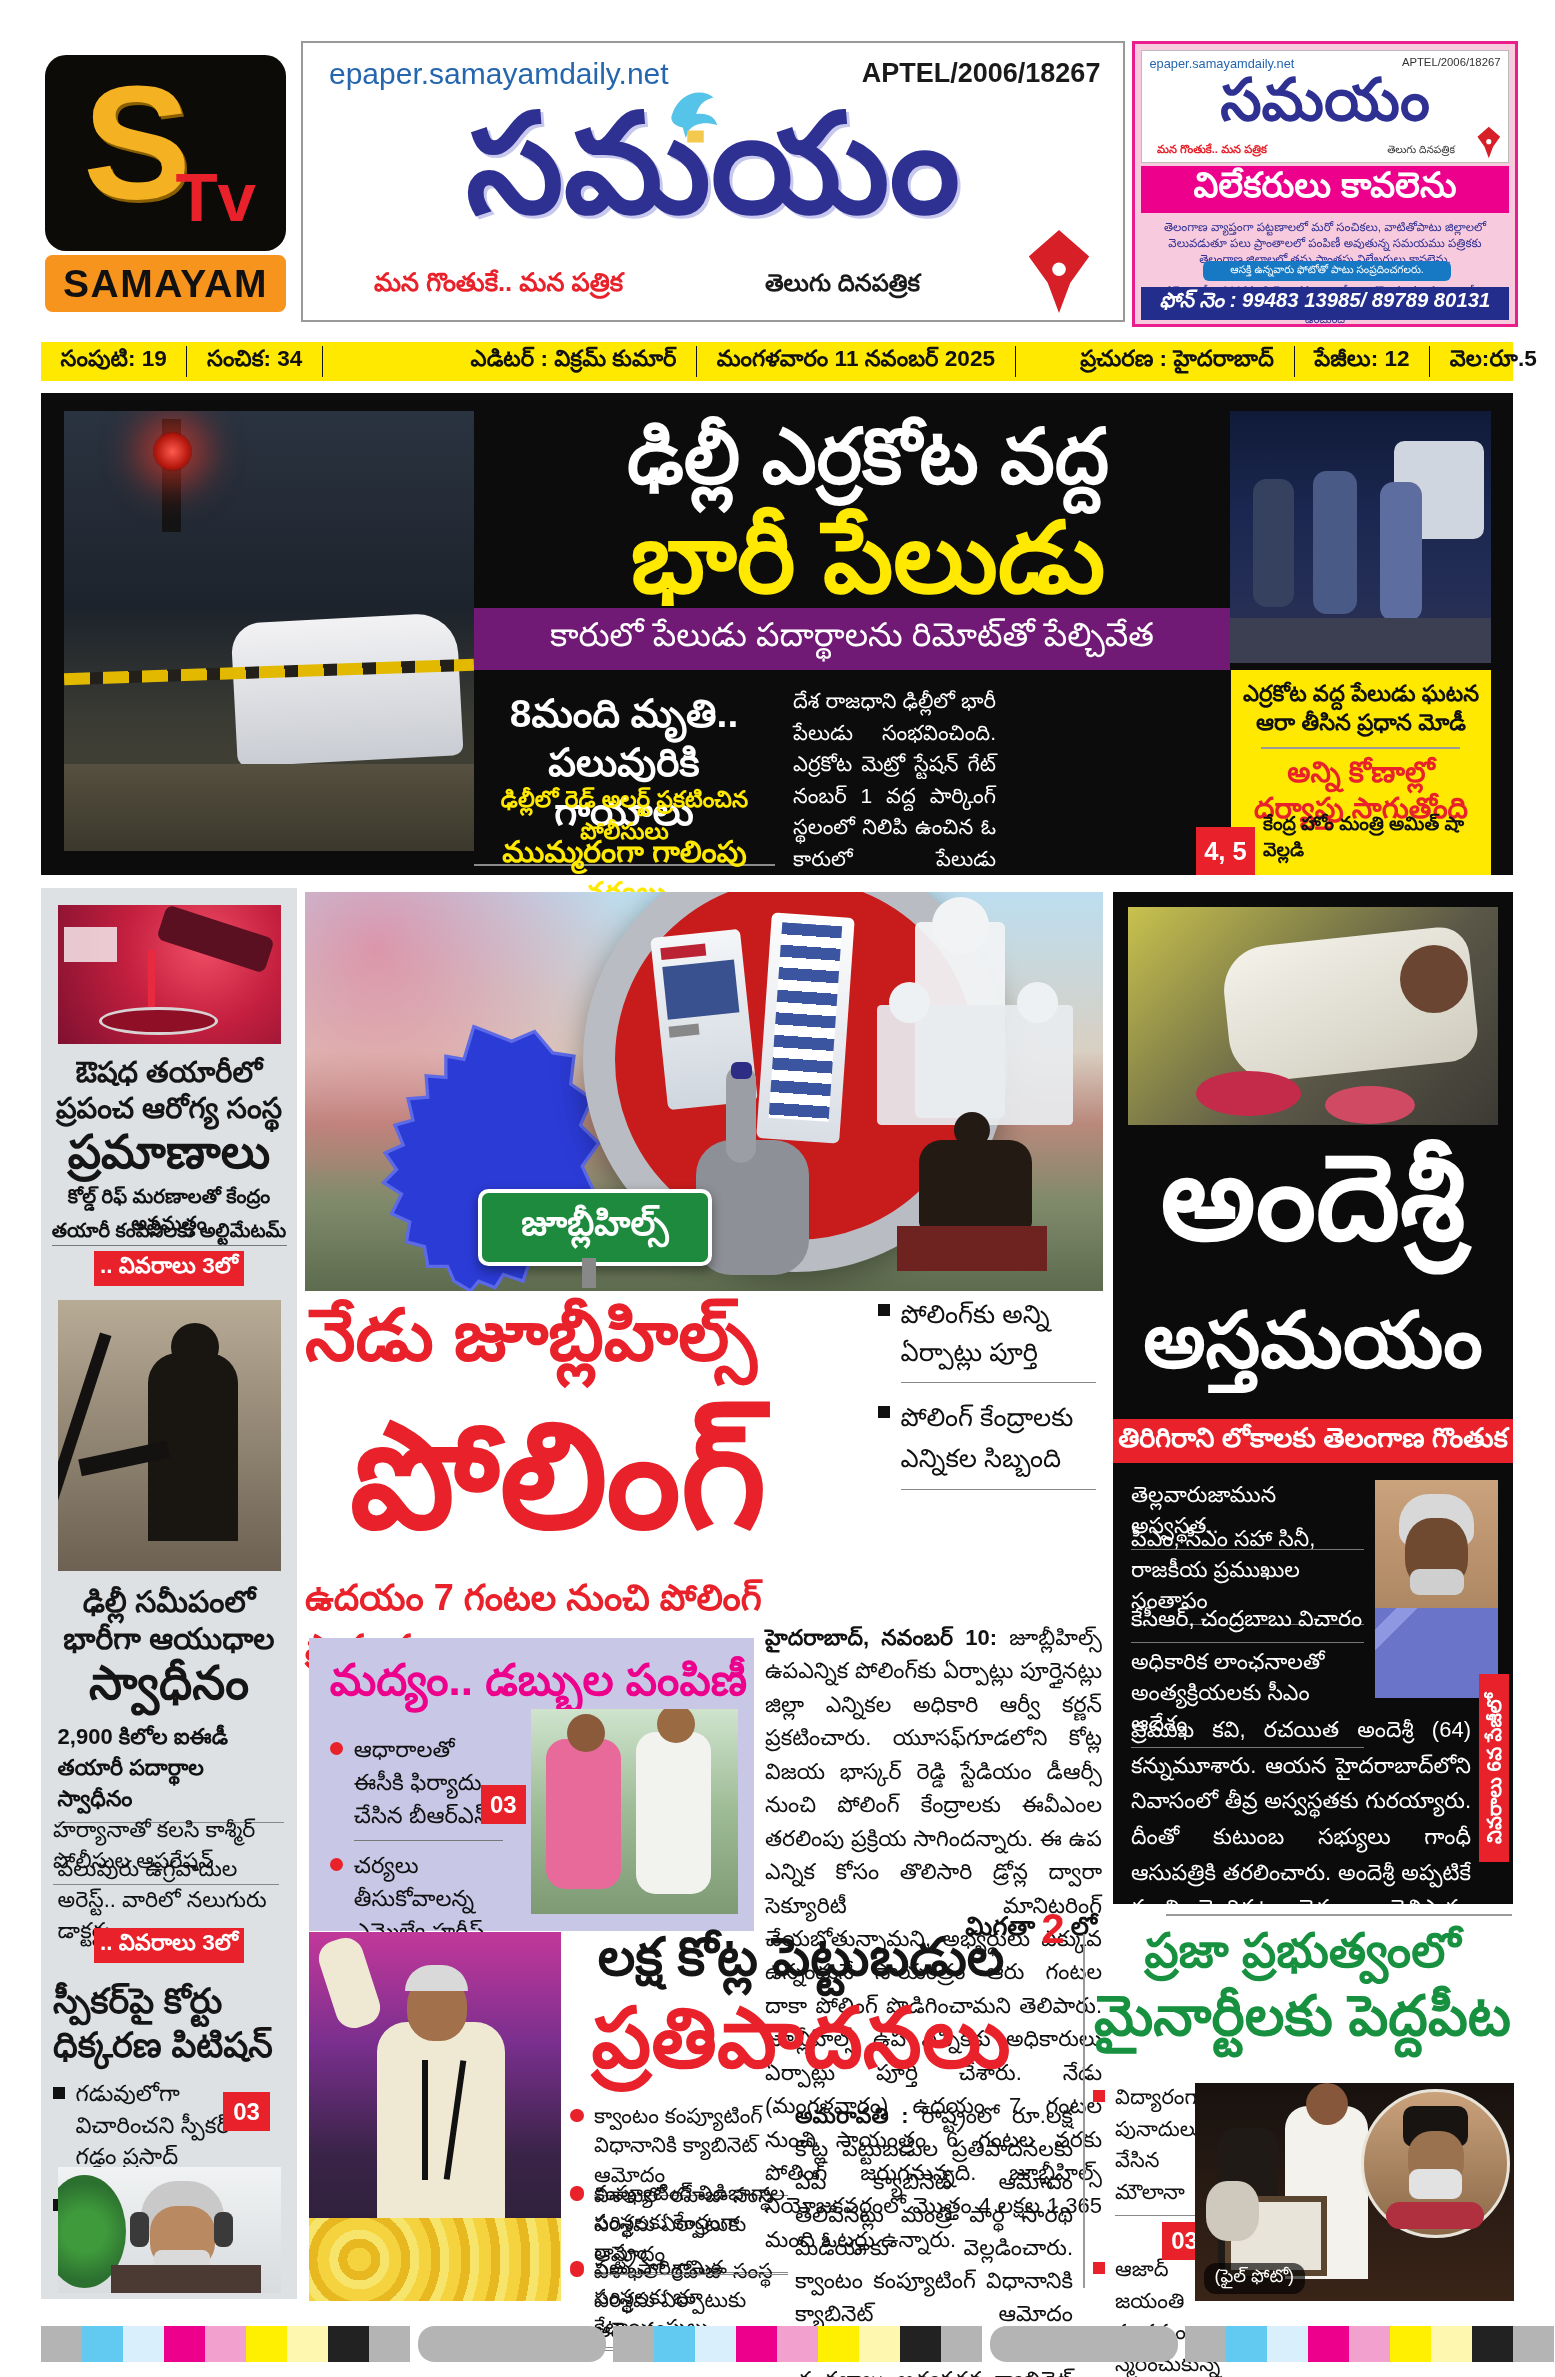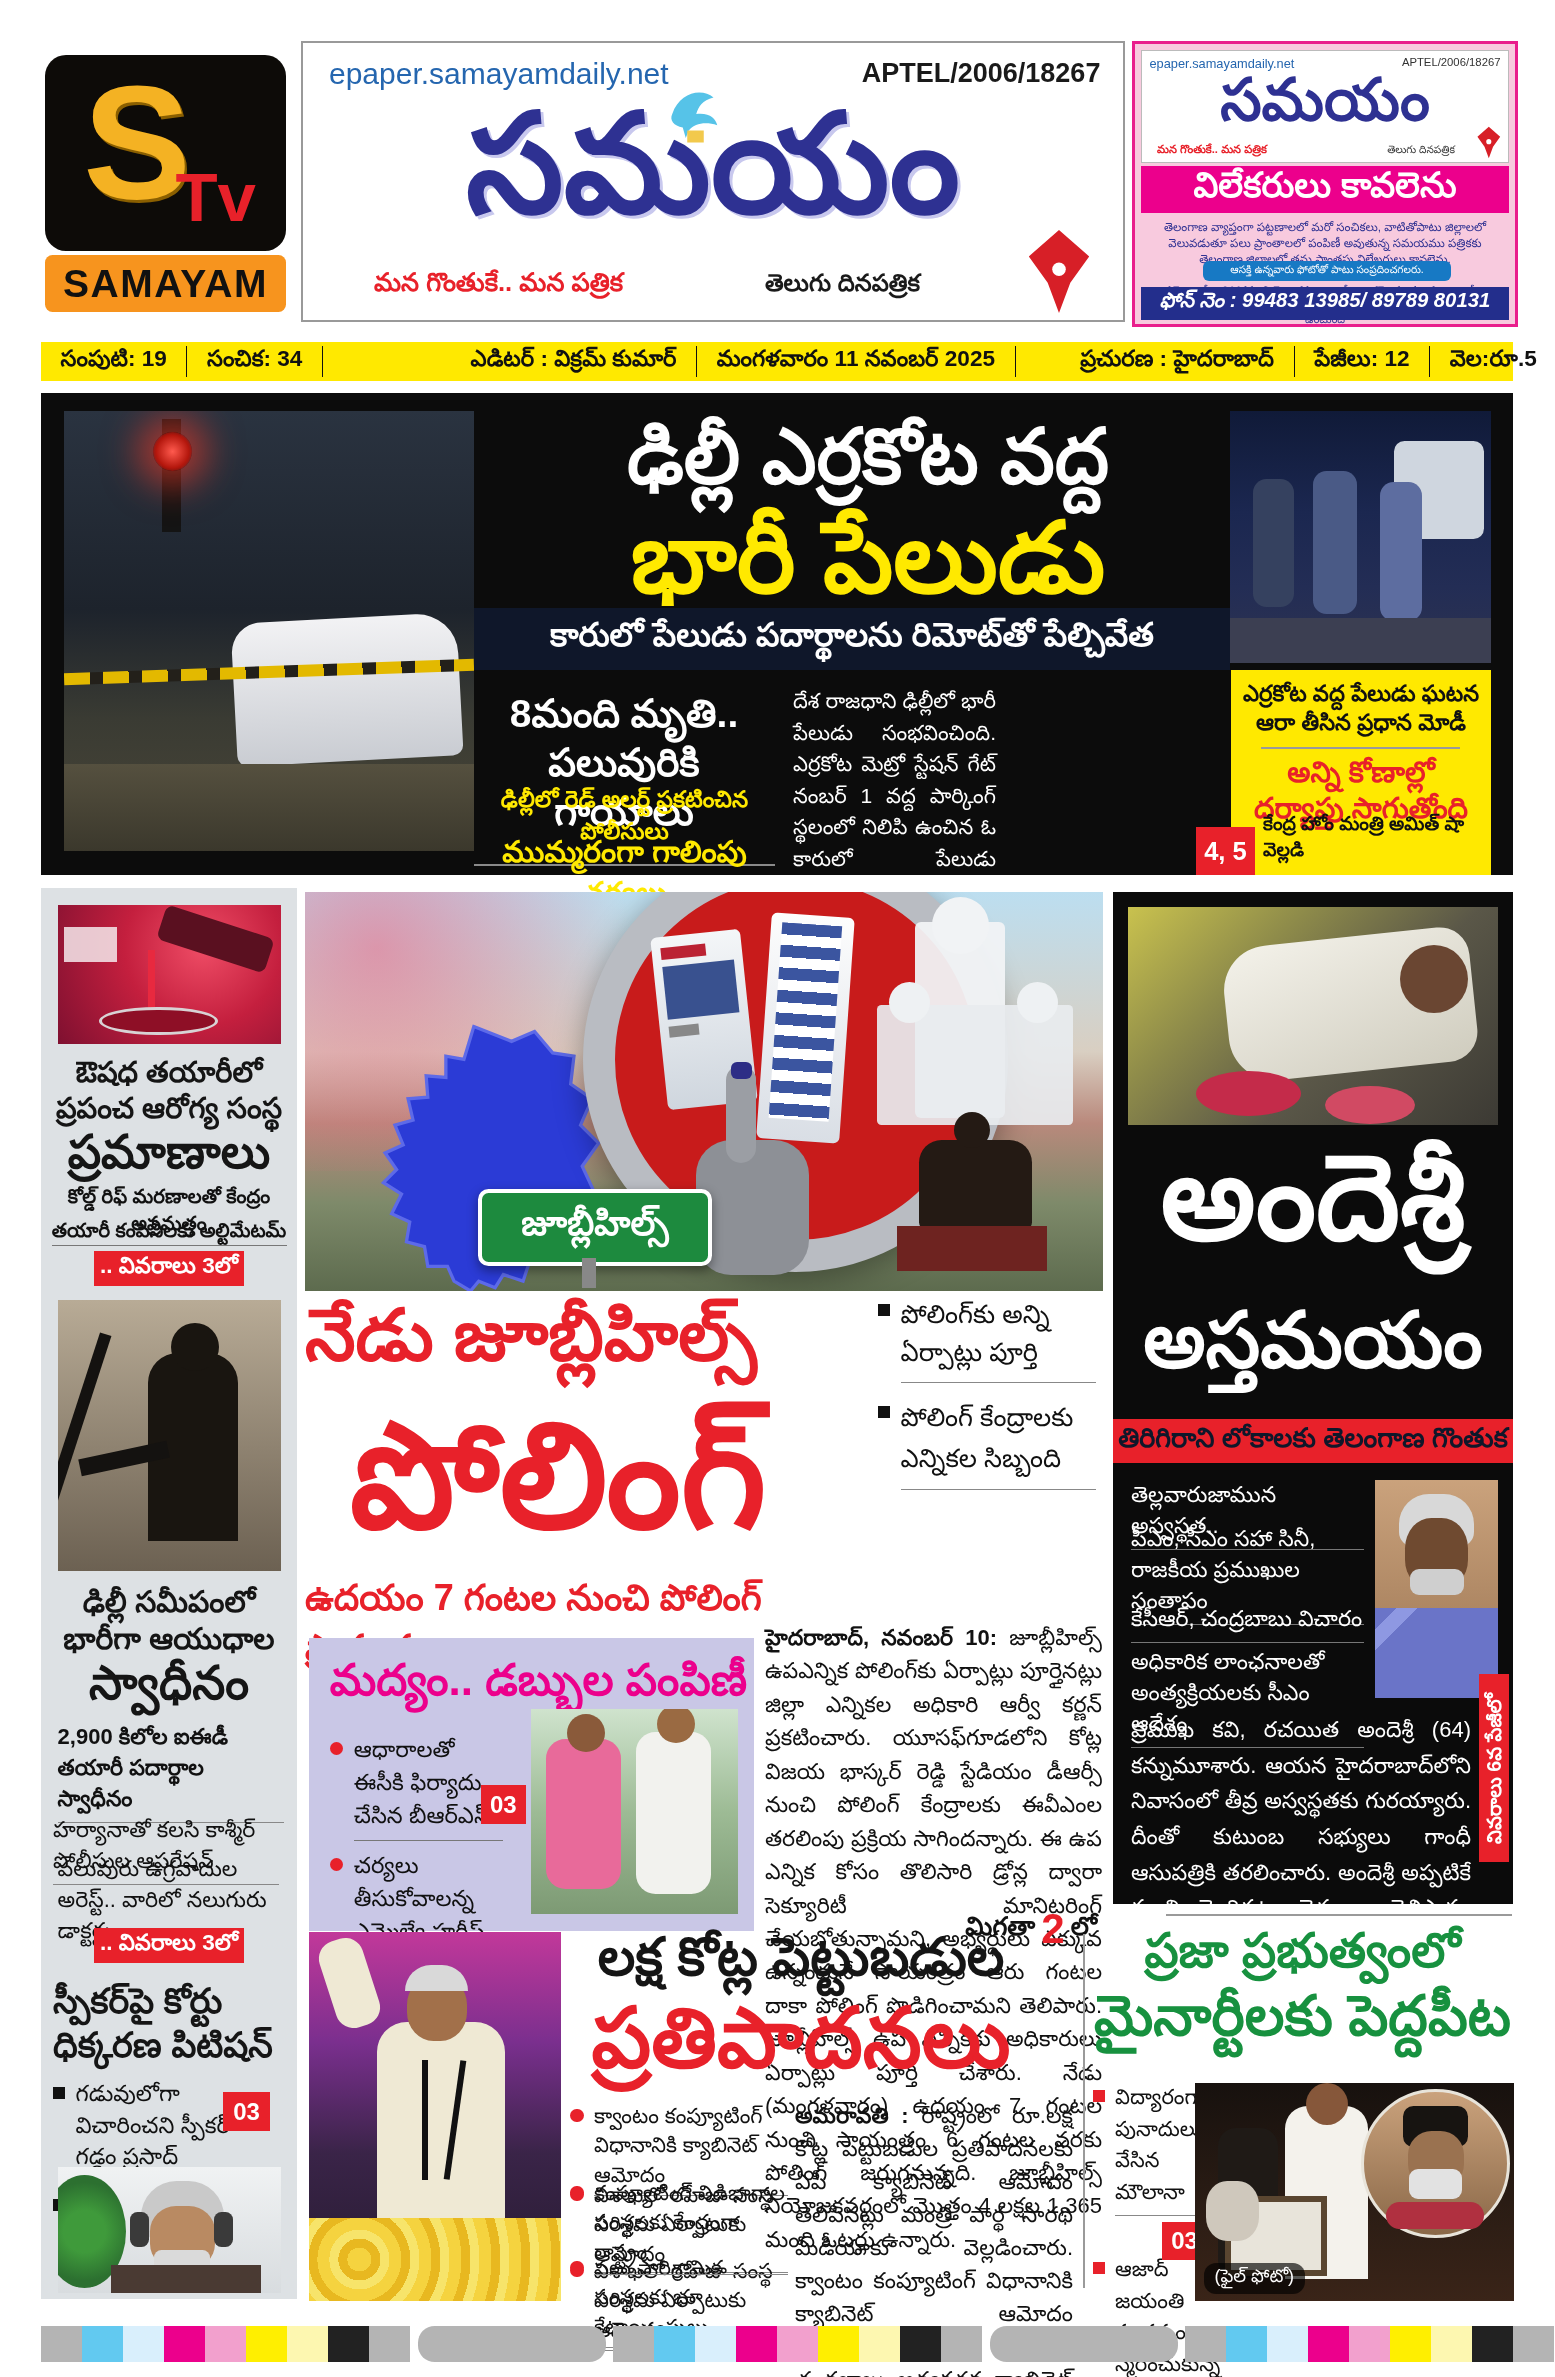--- a/index.html
+++ b/index.html
@@ -110,21 +110,21 @@
     <div class="yel bold ctr" style="position:absolute;left:451px;top:113px;width:752px;font-size:99px;line-height:1.05;">భారీ పేలుడు</div>
 
     <div class="ph" style="left:1189px;top:18px;width:261px;height:252px;background:linear-gradient(180deg,#101a38 0%,#1b2750 40%,#232d55 70%,#2d3350 100%);">
       <div style="position:absolute;right:7.5px;top:30px;width:90px;height:98px;background:#cfd6df;border-radius:10.5px;"></div>
       <div style="position:absolute;left:22.6px;top:68px;width:41px;height:128px;background:#35415f;border-radius:13.5px;"></div>
       <div style="position:absolute;left:83px;top:60px;width:44px;height:143px;background:#4a5a86;border-radius:13.5px;"></div>
       <div style="position:absolute;left:150px;top:71px;width:42px;height:139px;background:#5d6da0;border-radius:13.5px;"></div>
       <div style="position:absolute;left:0;bottom:0;width:100%;height:45px;background:#3c3f52;"></div>
     </div>
 
-    <div style="position:absolute;left:433px;top:215px;width:756px;height:62px;background:#0f172a;display:flex;align-items:center;justify-content:center;color:#fff;font-weight:bold;font-size:33px;">కారులో పేలుడు పదార్థాలను రిమోట్‌తో పేల్చివేత</div>
+    <div style="position:absolute;left:433px;top:215px;width:756px;height:62px;background:#701a75;display:flex;align-items:center;justify-content:center;color:#fff;font-weight:normal;font-size:33px;">కారులో పేలుడు పదార్థాలను రిమోట్‌తో పేల్చివేత</div>
 
     <div class="w bold ctr" style="position:absolute;left:444px;top:297px;width:278px;font-size:39px;line-height:1.25;">8మంది మృతి.. పలువురికి గాయాలు</div>
     <div class="yel bold ctr" style="position:absolute;left:433px;top:393px;width:301px;font-size:23px;border-bottom:2.3px solid #8a8a8a;padding-bottom:13.5px;">ఢిల్లీలో రెడ్ అలర్ట్ ప్రకటించిన పోలీసులు</div>
     <div class="yel bold ctr" style="position:absolute;left:433px;top:442px;width:301px;font-size:30px;">ముమ్మరంగా గాలింపు చర్యలు</div>
 
     <div class="w jst" style="position:absolute;left:752px;top:292px;width:203px;font-size:21px;line-height:1.5;">దేశ రాజధాని ఢిల్లీలో భారీ పేలుడు సంభవించింది. ఎర్రకోట మెట్రో స్టేషన్ గేట్ నంబర్ 1 వద్ద పార్కింగ్ స్థలంలో నిలిపి ఉంచిన ఓ కారులో పేలుడు సంభవించింది. ఈ ఘటనలో 8 మంది మృతి చెందగా 24 మంది గాయపడ్డారు.</div>
 
     <div style="position:absolute;left:1190px;top:277px;width:260px;height:205px;background:#ffe900;">
       <div class="bold ctr" style="position:absolute;left:7.5px;top:9px;right:7.5px;font-size:22.6px;line-height:1.3;color:#111;">ఎర్రకోట వద్ద పేలుడు ఘటన ఆరా తీసిన ప్రధాన మోడీ</div>
       <div class="hr" style="left:30px;top:77px;width:199px;height:2.3px;"></div>
@@ -275,21 +275,21 @@
 
   <div class="b" style="left:1113px;top:892px;width:400px;height:1012px;background:#0b0b0b;">
     <div class="ph" style="left:15px;top:15px;width:370px;height:218px;background:linear-gradient(135deg,#c9c24e 0%,#8f8c4a 30%,#5a5748 60%,#3c3a34 100%);">
       <div style="position:absolute;left:98px;top:30px;width:248px;height:135px;background:linear-gradient(160deg,#f4f2ea,#cfccbe);border-radius:45px 30px 30px 45px;transform:rotate(-6deg);"></div>
       <div style="position:absolute;right:30px;top:38px;width:68px;height:68px;border-radius:50%;background:#6a4632;"></div>
       <div style="position:absolute;left:68px;bottom:9px;width:105px;height:45px;border-radius:50%;background:#c42b4a;"></div>
       <div style="position:absolute;right:83px;bottom:1.5px;width:90px;height:38px;border-radius:50%;background:#d14a63;"></div>
     </div>
     <div class="w bold ctr" style="position:absolute;left:0;top:406px;width:100%;font-size:78px;line-height:1.1;">అస్తమయం</div>
     <div class="w bold ctr" style="position:absolute;left:0;top:241px;width:100%;font-size:119px;line-height:1.1;">అందెశ్రీ</div>
-    <div style="position:absolute;left:0;top:527px;width:100%;height:44px;background:#e8212a;display:flex;align-items:center;justify-content:center;color:#0f172a;font-weight:bold;font-size:27px;">తిరిగిరాని లోకాలకు తెలంగాణ గొంతుక</div>
+    <div style="position:absolute;left:0;top:527px;width:100%;height:44px;background:#e8212a;display:flex;align-items:center;justify-content:center;color:#ffffff;font-weight:bold;font-size:27px;">తిరిగిరాని లోకాలకు తెలంగాణ గొంతుక</div>
 
     <div class="w" style="position:absolute;left:18px;top:588px;width:233px;font-size:22px;line-height:1.4;border-bottom:1.5px solid #777;padding-bottom:7.5px;">తెల్లవారుజామున అస్వస్థత..</div>
     <div class="w" style="position:absolute;left:18px;top:632px;width:233px;font-size:22px;line-height:1.4;border-bottom:1.5px solid #777;padding-bottom:7.5px;">పీఎం, సీఎం సహా సినీ, రాజకీయ ప్రముఖుల సంతాపం</div>
     <div class="w" style="position:absolute;left:18px;top:712px;width:233px;font-size:22px;line-height:1.4;border-bottom:1.5px solid #777;padding-bottom:7.5px;">కేసీఆర్, చంద్రబాబు విచారం</div>
     <div class="w" style="position:absolute;left:18px;top:755px;width:233px;font-size:22px;line-height:1.4;border-bottom:1.5px solid #777;padding-bottom:7.5px;">అధికారిక లాంఛనాలతో అంత్యక్రియలకు సీఎం ఆదేశం</div>
 
     <div class="ph" style="left:262px;top:588px;width:123px;height:218px;background:linear-gradient(180deg,#caa27c,#9a7452);">
       <div style="position:absolute;left:24px;top:13.5px;width:75px;height:53px;border-radius:30px 30px 15px 15px;background:#d8d8d8;"></div>
       <div style="position:absolute;left:30px;top:38px;width:63px;height:72px;border-radius:42%;background:#6f4a30;"></div>
       <div style="position:absolute;left:35px;top:89px;width:54px;height:25.6px;border-radius:9px;background:#cfcfcf;"></div>

